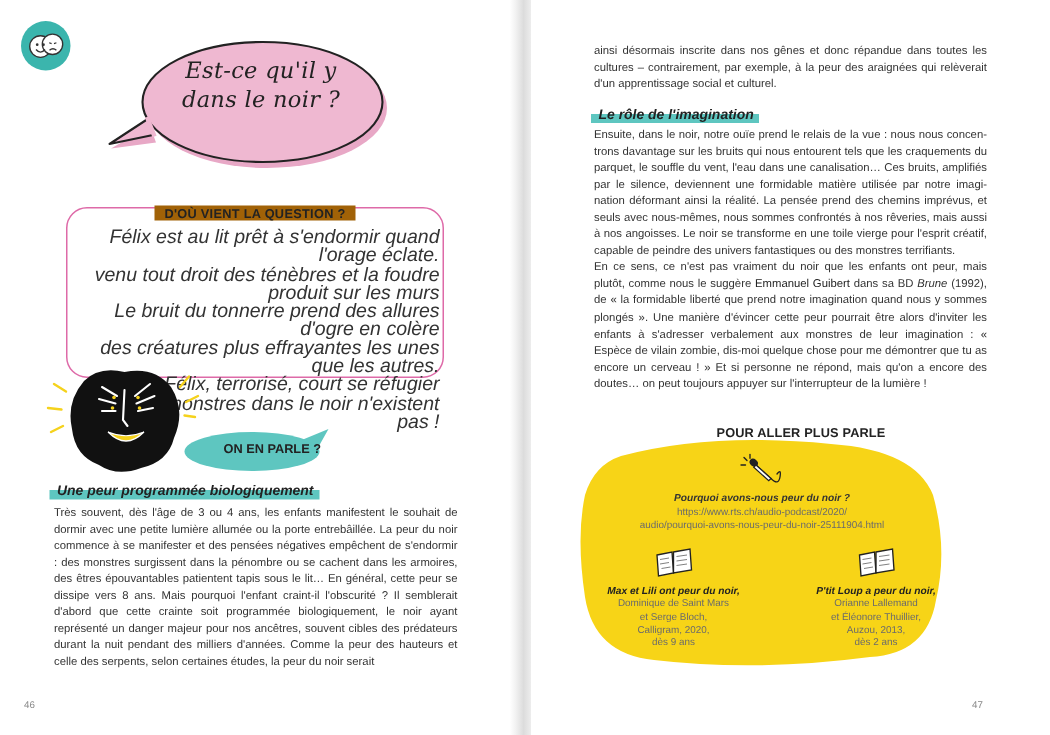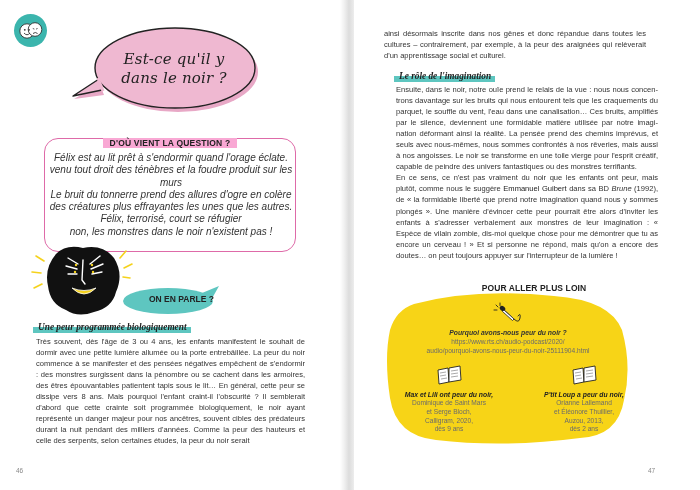--- a/index.html
+++ b/index.html
@@ -21,67 +21,66 @@
     border-radius: 50%; background: #3bb5ad;
   }
   .theme-icon svg { position: absolute; left: 0; top: 0; }
 
   
   .title-bubble { position: absolute; left: 70px; top: 20px; width: 190px; height: 96px; }
   .title-bubble svg { position: absolute; left: 0; top: 0; }
   .title-text {
     position: absolute; left: 24px; top: 18px; width: 160px;
     text-align: center; font-family: "DejaVu Serif", serif; font-style: italic;
-    font-size: 15px; line-height: 19px; color: #222; letter-spacing: 0.2px; margin-top: 12px;
+    font-size: 15px; line-height: 19px; color: #222; letter-spacing: 0.2px;
   }
 
   
   .question-box {
     position: absolute; left: 44px; top: 138px; width: 252px; height: 114px;
     border: 1.5px solid #de6aa8; border-radius: 14px; background: #fff;
   }
   .question-heading {
     position: absolute; left: 0; top: -7px; width: 100%; text-align: center;
   }
   .question-heading span {
-    background: #f9a8d4; padding: 0 7px; font-weight: bold; font-size: 8.5px;
+    background: #a16207; padding: 0 7px; font-weight: bold; font-size: 8.5px;
     color: #222; letter-spacing: 0.2px;
   }
   .question-body {
     position: absolute; left: 4px; top: 13px; width: 244px;
-    text-align: center; font-style: italic; font-size: 10px; line-height: 12.3px; color: #333;
+    text-align: right; font-style: italic; font-size: 13px; line-height: 12.3px; color: #333;
   }
 
   
   .monster { position: absolute; left: 28px; top: 246px; width: 110px; height: 72px; }
 
   
   .talk-bubble { position: absolute; left: 122px; top: 285px; width: 100px; height: 30px; }
   .talk-bubble svg { position: absolute; left: 0; top: 0; }
   .talk-label {
     position: absolute; left: 0; top: 9px; width: 92px; text-align: right;
     font-weight: bold; font-size: 8.5px; color: #222;
   }
 
   
   .section-heading {
     position: absolute; font-style: italic; font-weight: bold; font-size: 9.3px; color: #222;
     padding: 0 4px 0 5px; line-height: 11px;
     background: linear-gradient(to bottom, transparent 0%, transparent 45%, #5ec6c0 45%, #5ec6c0 100%);
-    font-family: Liberation Serif, serif;
   }
   .heading-left { left: 33px; top: 322px; }
   .heading-right { left: 40px; top: 71px; }
 
   .body-text {
     position: absolute; font-size: 7.55px; line-height: 11.05px; color: #333;
     text-align: justify; text-align-last: left; hyphens: manual;
   }
   .body-left { left: 36px; top: 336px; width: 269px; }
-  .body-right-top { left: 30px; top: 28px; width: 262px; }
+  .body-right-top { left: 42px; top: 28px; width: 262px; }
   .body-right-main { left: 42px; top: 84px; width: 262px; }
   .body-text strong { font-weight: normal; color: #222; }
   .body-text em { font-style: italic; }
 
   .page-number { position: absolute; font-size: 6.5px; color: #888; }
   .pn-left { left: 16px; top: 467px; }
   .pn-right { left: 294px; top: 467px; }
 
   
   .further-heading {
@@ -206,21 +205,21 @@
       <div>Ensuite, dans le noir, notre ouïe prend le relais de la vue : nous nous concen­trons davantage sur les bruits qui nous entourent tels que les craquements du parquet, le souffle du vent, l'eau dans une canalisation… Ces bruits, amplifiés par le silence, deviennent une formidable matière utilisée par notre imagi­nation déformant ainsi la réalité. La pensée prend des chemins imprévus, et seuls avec nous-mêmes, nous sommes confrontés à nos rêveries, mais aussi à nos angoisses. Le noir se transforme en une toile vierge pour l'esprit créatif, capable de peindre des univers fantastiques ou des monstres terrifiants.</div>
       <div><span>En ce sens, ce n'est pas vraiment du noir que les enfants ont peur, mais plutôt, comme nous le suggère </span><strong>Emmanuel Guibert</strong><span> dans sa BD </span><em>Brune</em><span> (1992), de « la formidable liberté que prend notre imagination quand nous y sommes plongés ». Une manière d'évincer cette peur pourrait être alors d'inviter les enfants à s'adresser verbalement aux monstres de leur imagination : « Espèce de vilain zombie, dis-moi quelque chose pour me démontrer que tu as encore un cer­veau ! » Et si personne ne répond, mais qu'on a encore des doutes… on peut toujours appuyer sur l'interrupteur de la lumière !</span></div>
     </div>
 
     <div class="yellow-blob">
       <svg width="248" height="156" viewBox="0 0 248 156">
         <path d="M30 14 Q90 -2 170 6 Q226 10 238 40 Q248 76 240 110 Q234 146 196 148 Q120 158 52 150 Q12 146 6 108 Q0 68 6 40 Q12 20 30 14 Z" fill="#f7d417"></path>
       </svg>
     </div>
 
-    <div class="further-heading">POUR ALLER PLUS LOIN</div>
+    <div class="further-heading">POUR ALLER PLUS PARLE</div>
 
     <div class="podcast">
       <svg class="mic-icon" viewBox="0 0 30 24">
         <g stroke="#222" stroke-width="0.9" fill="none" stroke-linecap="round">
           <line x1="3" y1="3" x2="5" y2="5"></line>
             <line x1="1" y1="8" x2="4" y2="8"></line>
             <line x1="7" y1="1" x2="7" y2="3.5"></line>
           <path d="M11 8 L21 17"></path>
           <path d="M21 17 Q26 22 27 16 Q28 10 25 14"></path>
         </g>

